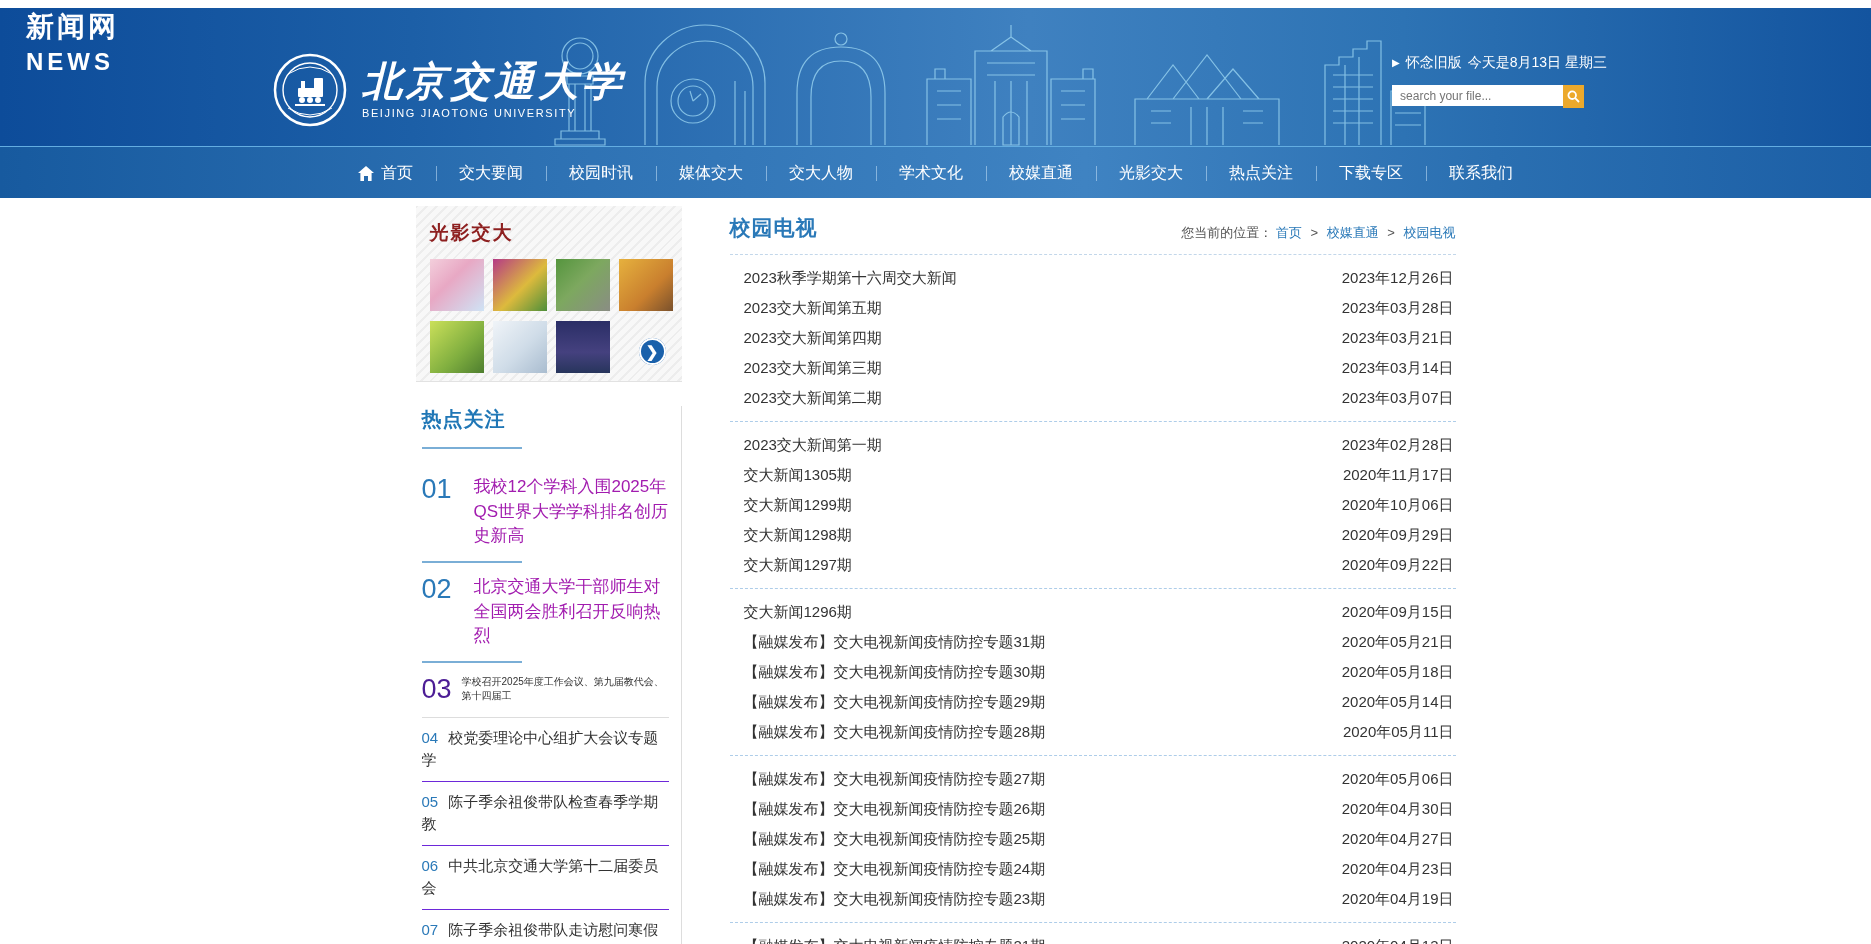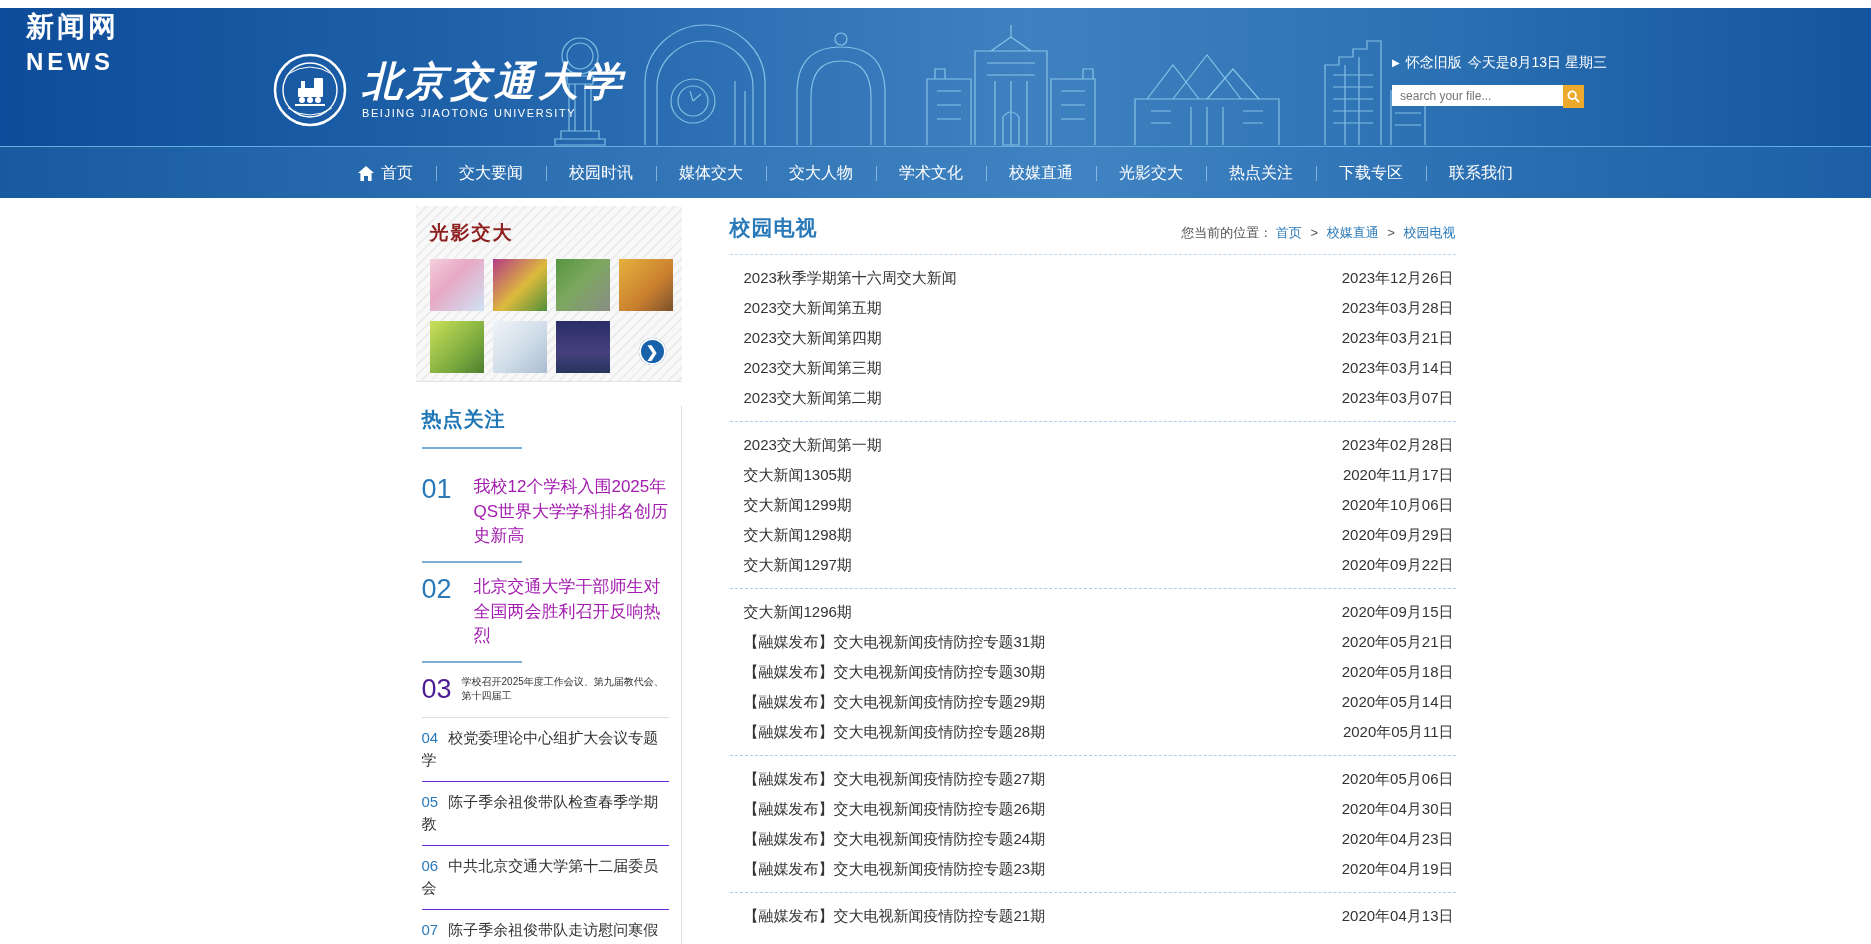--- a/index.html
+++ b/index.html
@@ -360,20 +360,24 @@
     <div class="news-group">
         <div class="news-row">
     <span class="news-title">【融媒发布】交大电视新闻疫情防控专题27期</span>
     <span class="news-date">2020年05月06日</span>
   </div>
         <div class="news-row">
     <span class="news-title">【融媒发布】交大电视新闻疫情防控专题26期</span>
     <span class="news-date">2020年04月30日</span>
   </div>
         <div class="news-row">
+    <span class="news-title">【融媒发布】交大电视新闻疫情防控专题25期</span>
+    <span class="news-date">2020年04月27日</span>
+  </div>
+        <div class="news-row">
     <span class="news-title">【融媒发布】交大电视新闻疫情防控专题24期</span>
     <span class="news-date">2020年04月23日</span>
   </div>
         <div class="news-row">
     <span class="news-title">【融媒发布】交大电视新闻疫情防控专题23期</span>
     <span class="news-date">2020年04月19日</span>
   </div>
       </div>
     <div class="news-group">
         <div class="news-row">

